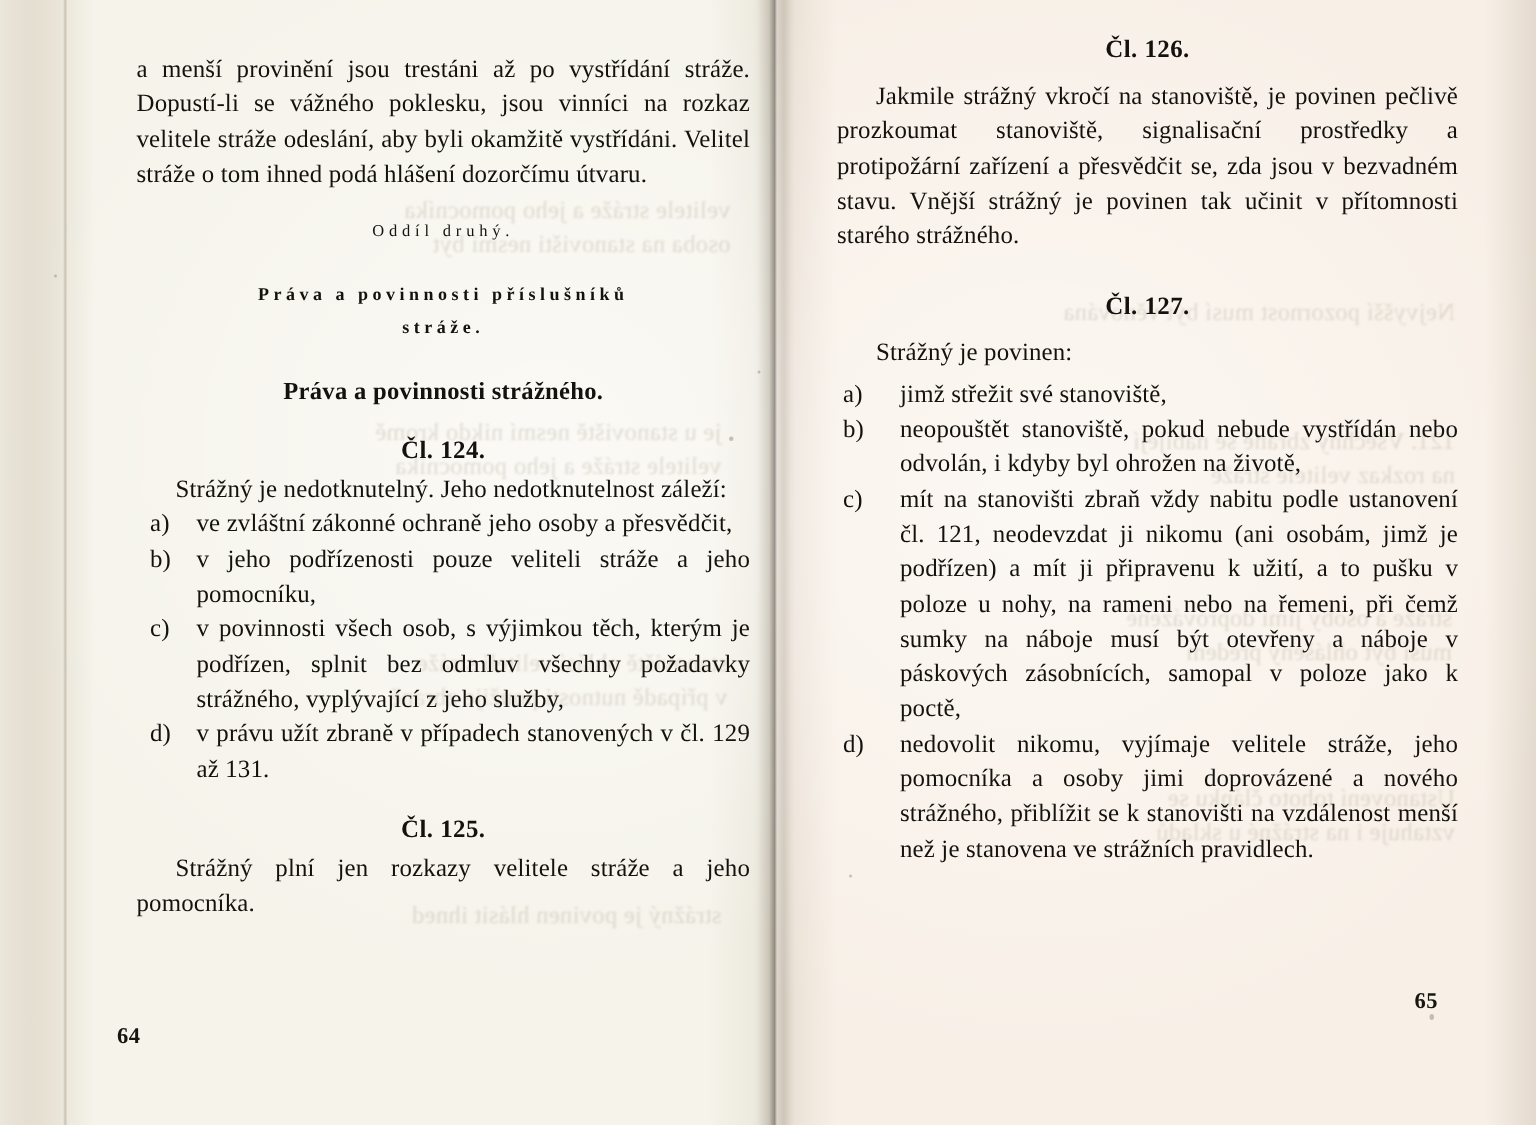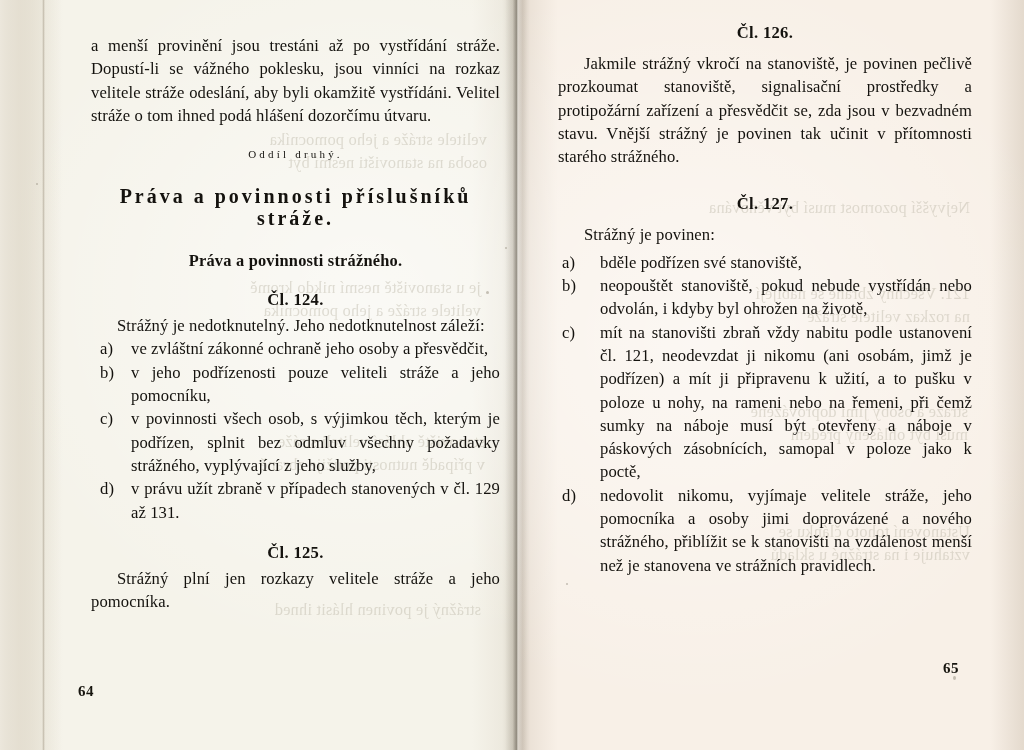--- a/index.html
+++ b/index.html
@@ -69,21 +69,21 @@
   p.body.ind{text-indent:26px;}
   p.body.noj{text-align:right;}
 
   
   .h-section{
     margin:21px 0 0 0;text-align:center;font-weight:normal;
     font-size:11px;letter-spacing:3.2px;
   }
   .h-rights{
     margin:25px 0 0 0;text-align:center;font-weight:bold;
-    font-size:20px;letter-spacing:3.0px;line-height:22px;
+    font-size:12px;letter-spacing:3.0px;line-height:22px;
   }
   .h-rights .l2{display:block;letter-spacing:3.0px;}
   .h-sub{
     margin:22px 0 0 0;text-align:center;font-weight:bold;
     font-size:16.4px;letter-spacing:.2px;
   }
   .h-art{
     margin:19px 0 0 0;text-align:center;font-weight:bold;
     font-size:16.6px;letter-spacing:.3px;
   }
@@ -221,21 +221,21 @@
       <p class="body ind">Jakmile strážný vkročí na stanoviště, je povinen pečlivě prozkoumat stanoviště, signalisační prostředky a protipožární zařízení a přesvědčit se, zda jsou v bezvadném stavu. Vnější strážný je povinen tak učinit v přítomnosti starého strážného.</p>
 
       <div class="h-art" style="margin-top:26px">Čl. 127.</div>
       <div class="gap-m"></div>
       <p class="body ind noj">Strážný je povinen:</p>
       <div class="gap-s"></div>
 
       <ul class="abc rl">
         <li>
           <span class="mk">a)</span>
-          <span>bděle podřízen své stanoviště,</span>
+          <span>jimž střežit své stanoviště,</span>
         </li>
         <li>
           <span class="mk">b)</span>
           <span>neopouštět stanoviště, pokud nebude vystřídán nebo odvolán, i kdyby byl ohrožen na životě,</span>
         </li>
         <li>
           <span class="mk">c)</span>
           <span>mít na stanovišti zbraň vždy nabitu podle ustanovení čl. 121, neodevzdat ji nikomu (ani osobám, jimž je podřízen) a mít ji připravenu k užití, a to pušku v poloze u nohy, na rameni nebo na řemeni, při čemž sumky na náboje musí být otevřeny a náboje v páskových zásobnících, samopal v poloze jako k poctě,</span>
         </li>
         <li>

